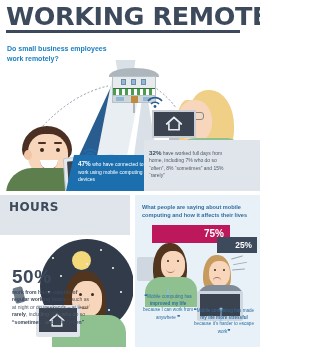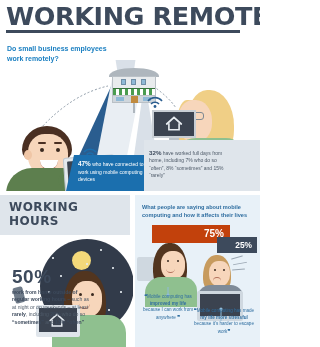--- a/index.html
+++ b/index.html
@@ -573,21 +573,21 @@
     width: 112px;
     font-size: 5.6px;
     line-height: 8px;
     font-weight: bold;
     color: #2f6ea0;
   }
   .bar75 {
     position: absolute;
     left: 17px; top: 30px;
     width: 78px; height: 18px;
-    background: #c2410c;
+    background: #be185d;
   }
   .bar75 .lbl {
     position: absolute;
     right: 6px; top: 3px;
     font-size: 10px;
     font-weight: bold;
     color: #ffffff;
   }
   .bar25 {
     position: absolute;
@@ -809,21 +809,20 @@
   <div class="band47">
     <div class="txt"><span class="b">47%</span><span> who have connected to work using mobile computing devices</span></div>
   </div>
 
   <div class="panel32">
     <div class="txt"><span class="b">32%</span><span> have worked full days from home, including 7% who do so “often”, 8% “sometimes” and 15% “rarely”</span></div>
   </div>
 
   <div class="wh-band">
     <div class="wh-title">
-      <div>WORKING</div>
       <div>HOURS</div>
     </div>
   </div>
 
   <div class="night-scene">
     <div class="night-circle"></div>
     <div class="moon"></div>
     <div class="star" style="left:52px;top:22px"></div>
     <div class="star" style="left:60px;top:40px"></div>
     <div class="star" style="left:100px;top:14px"></div>

